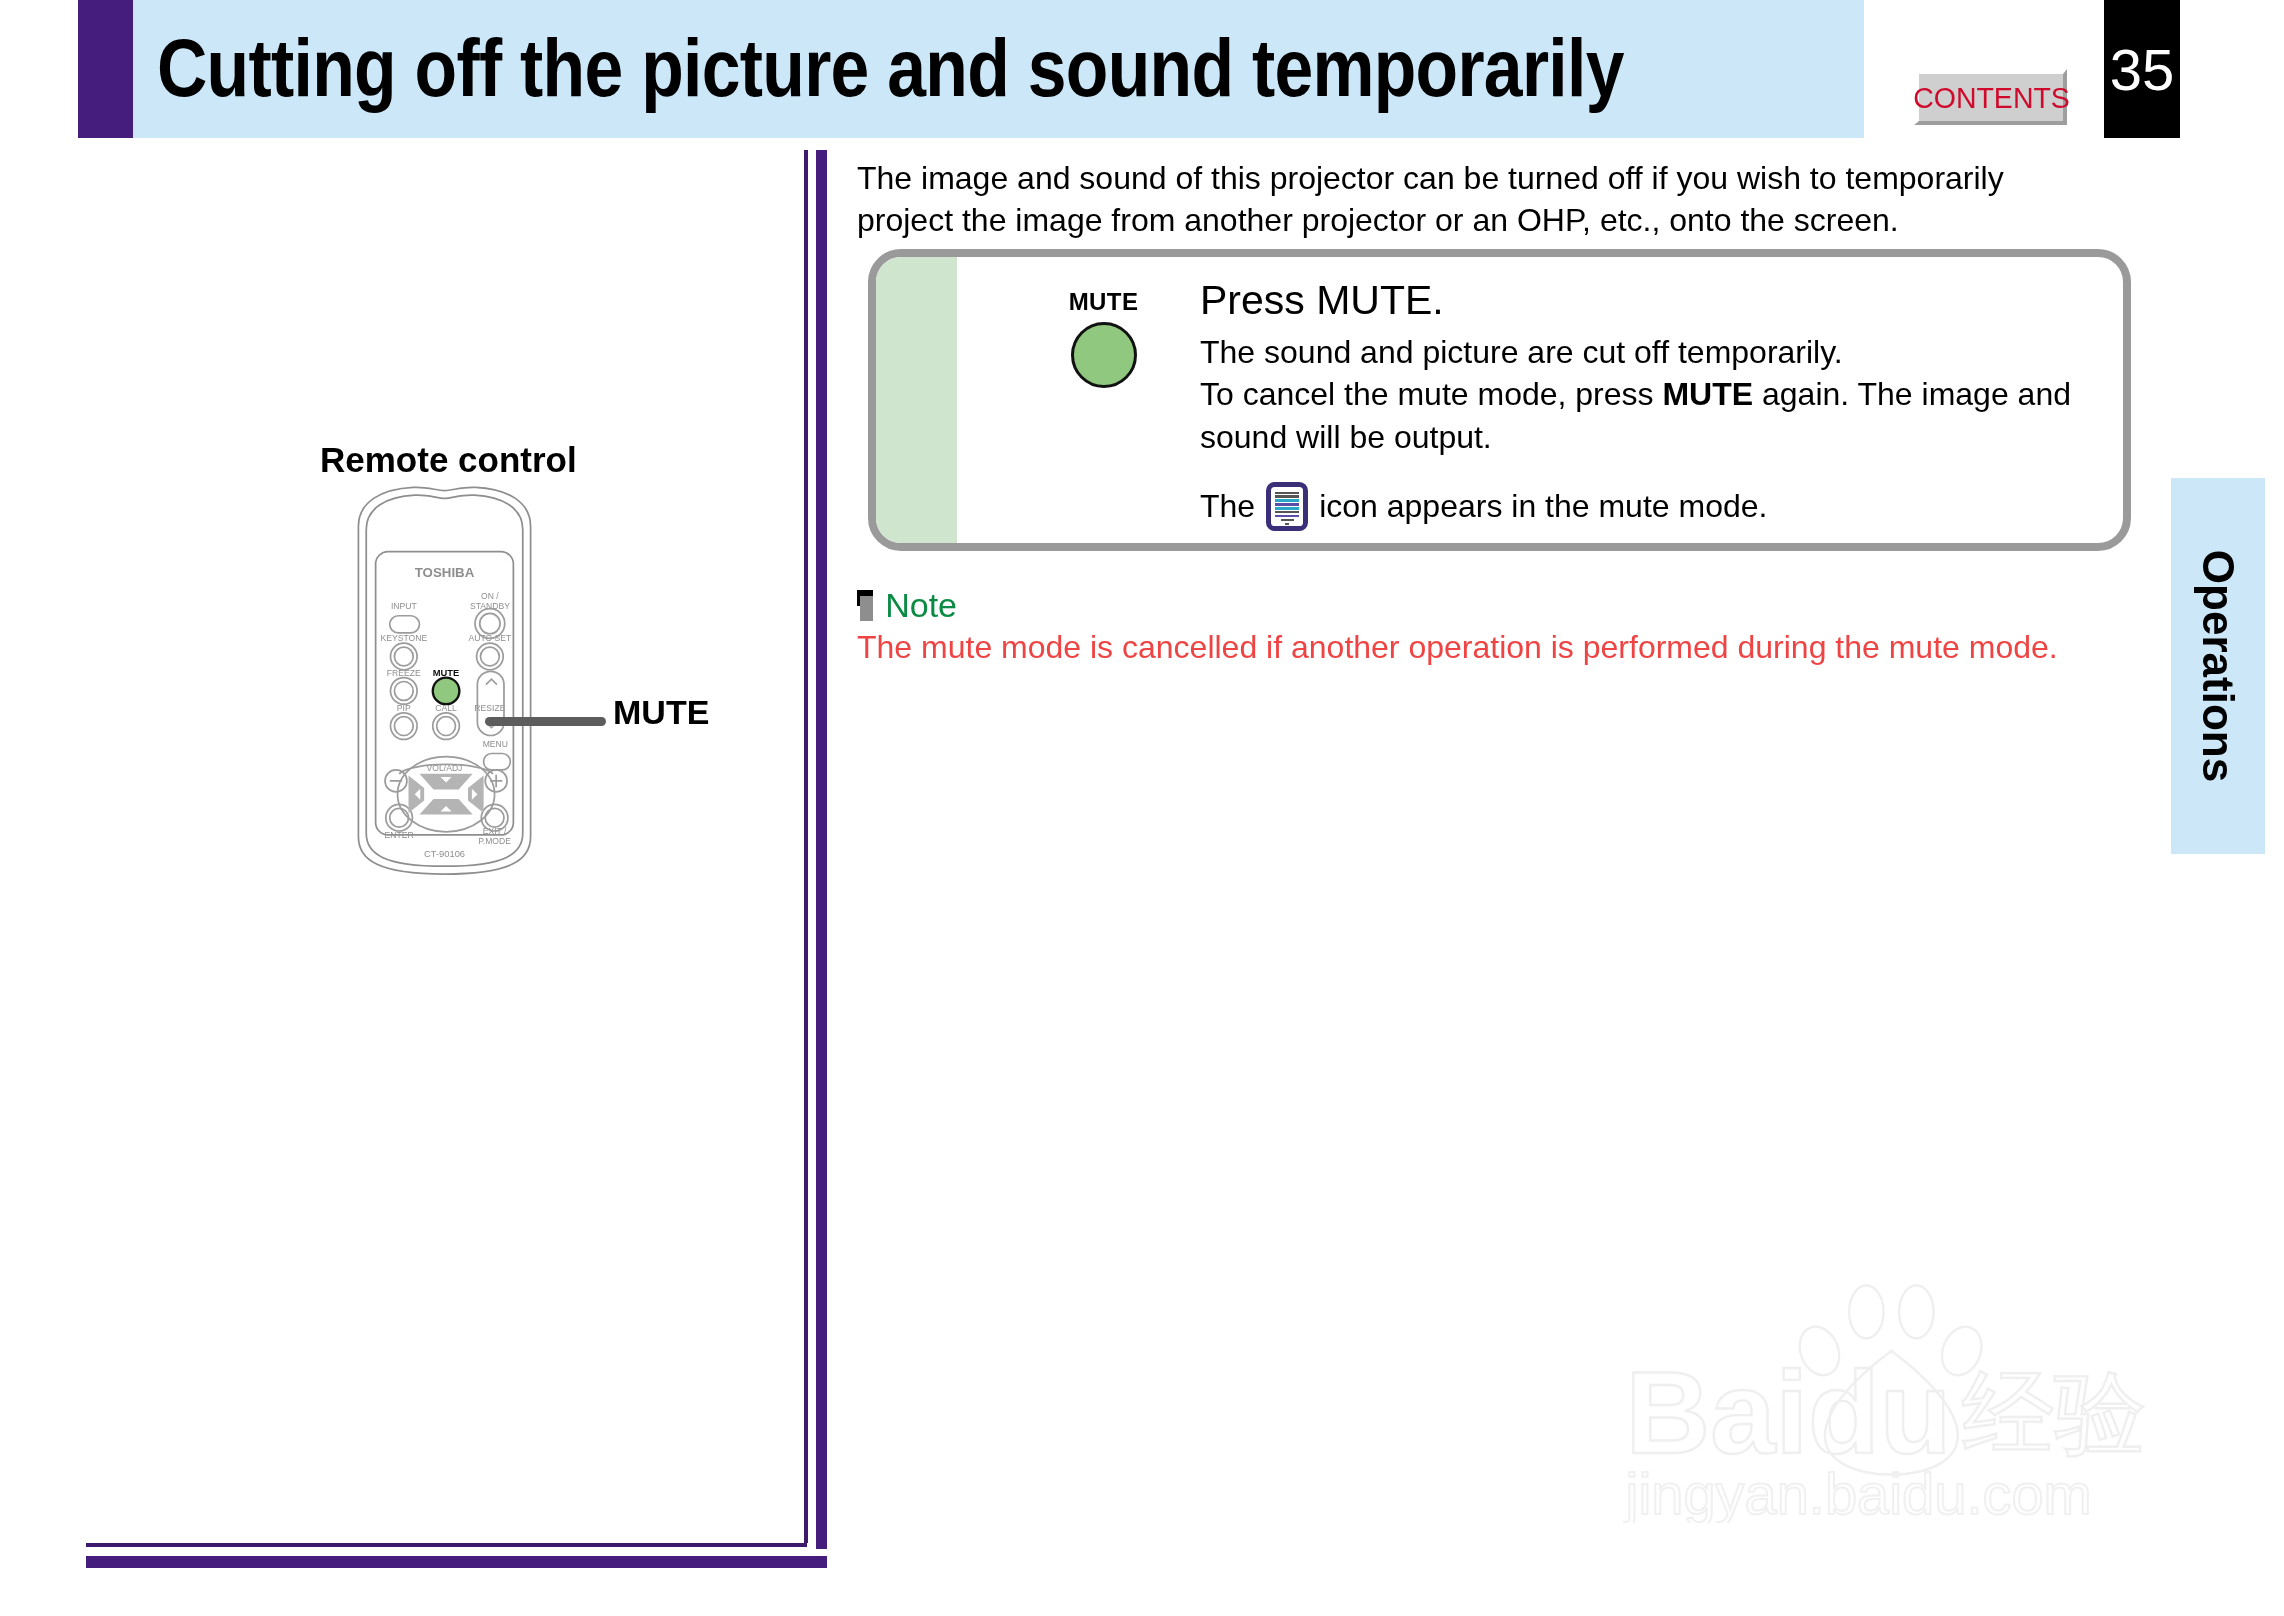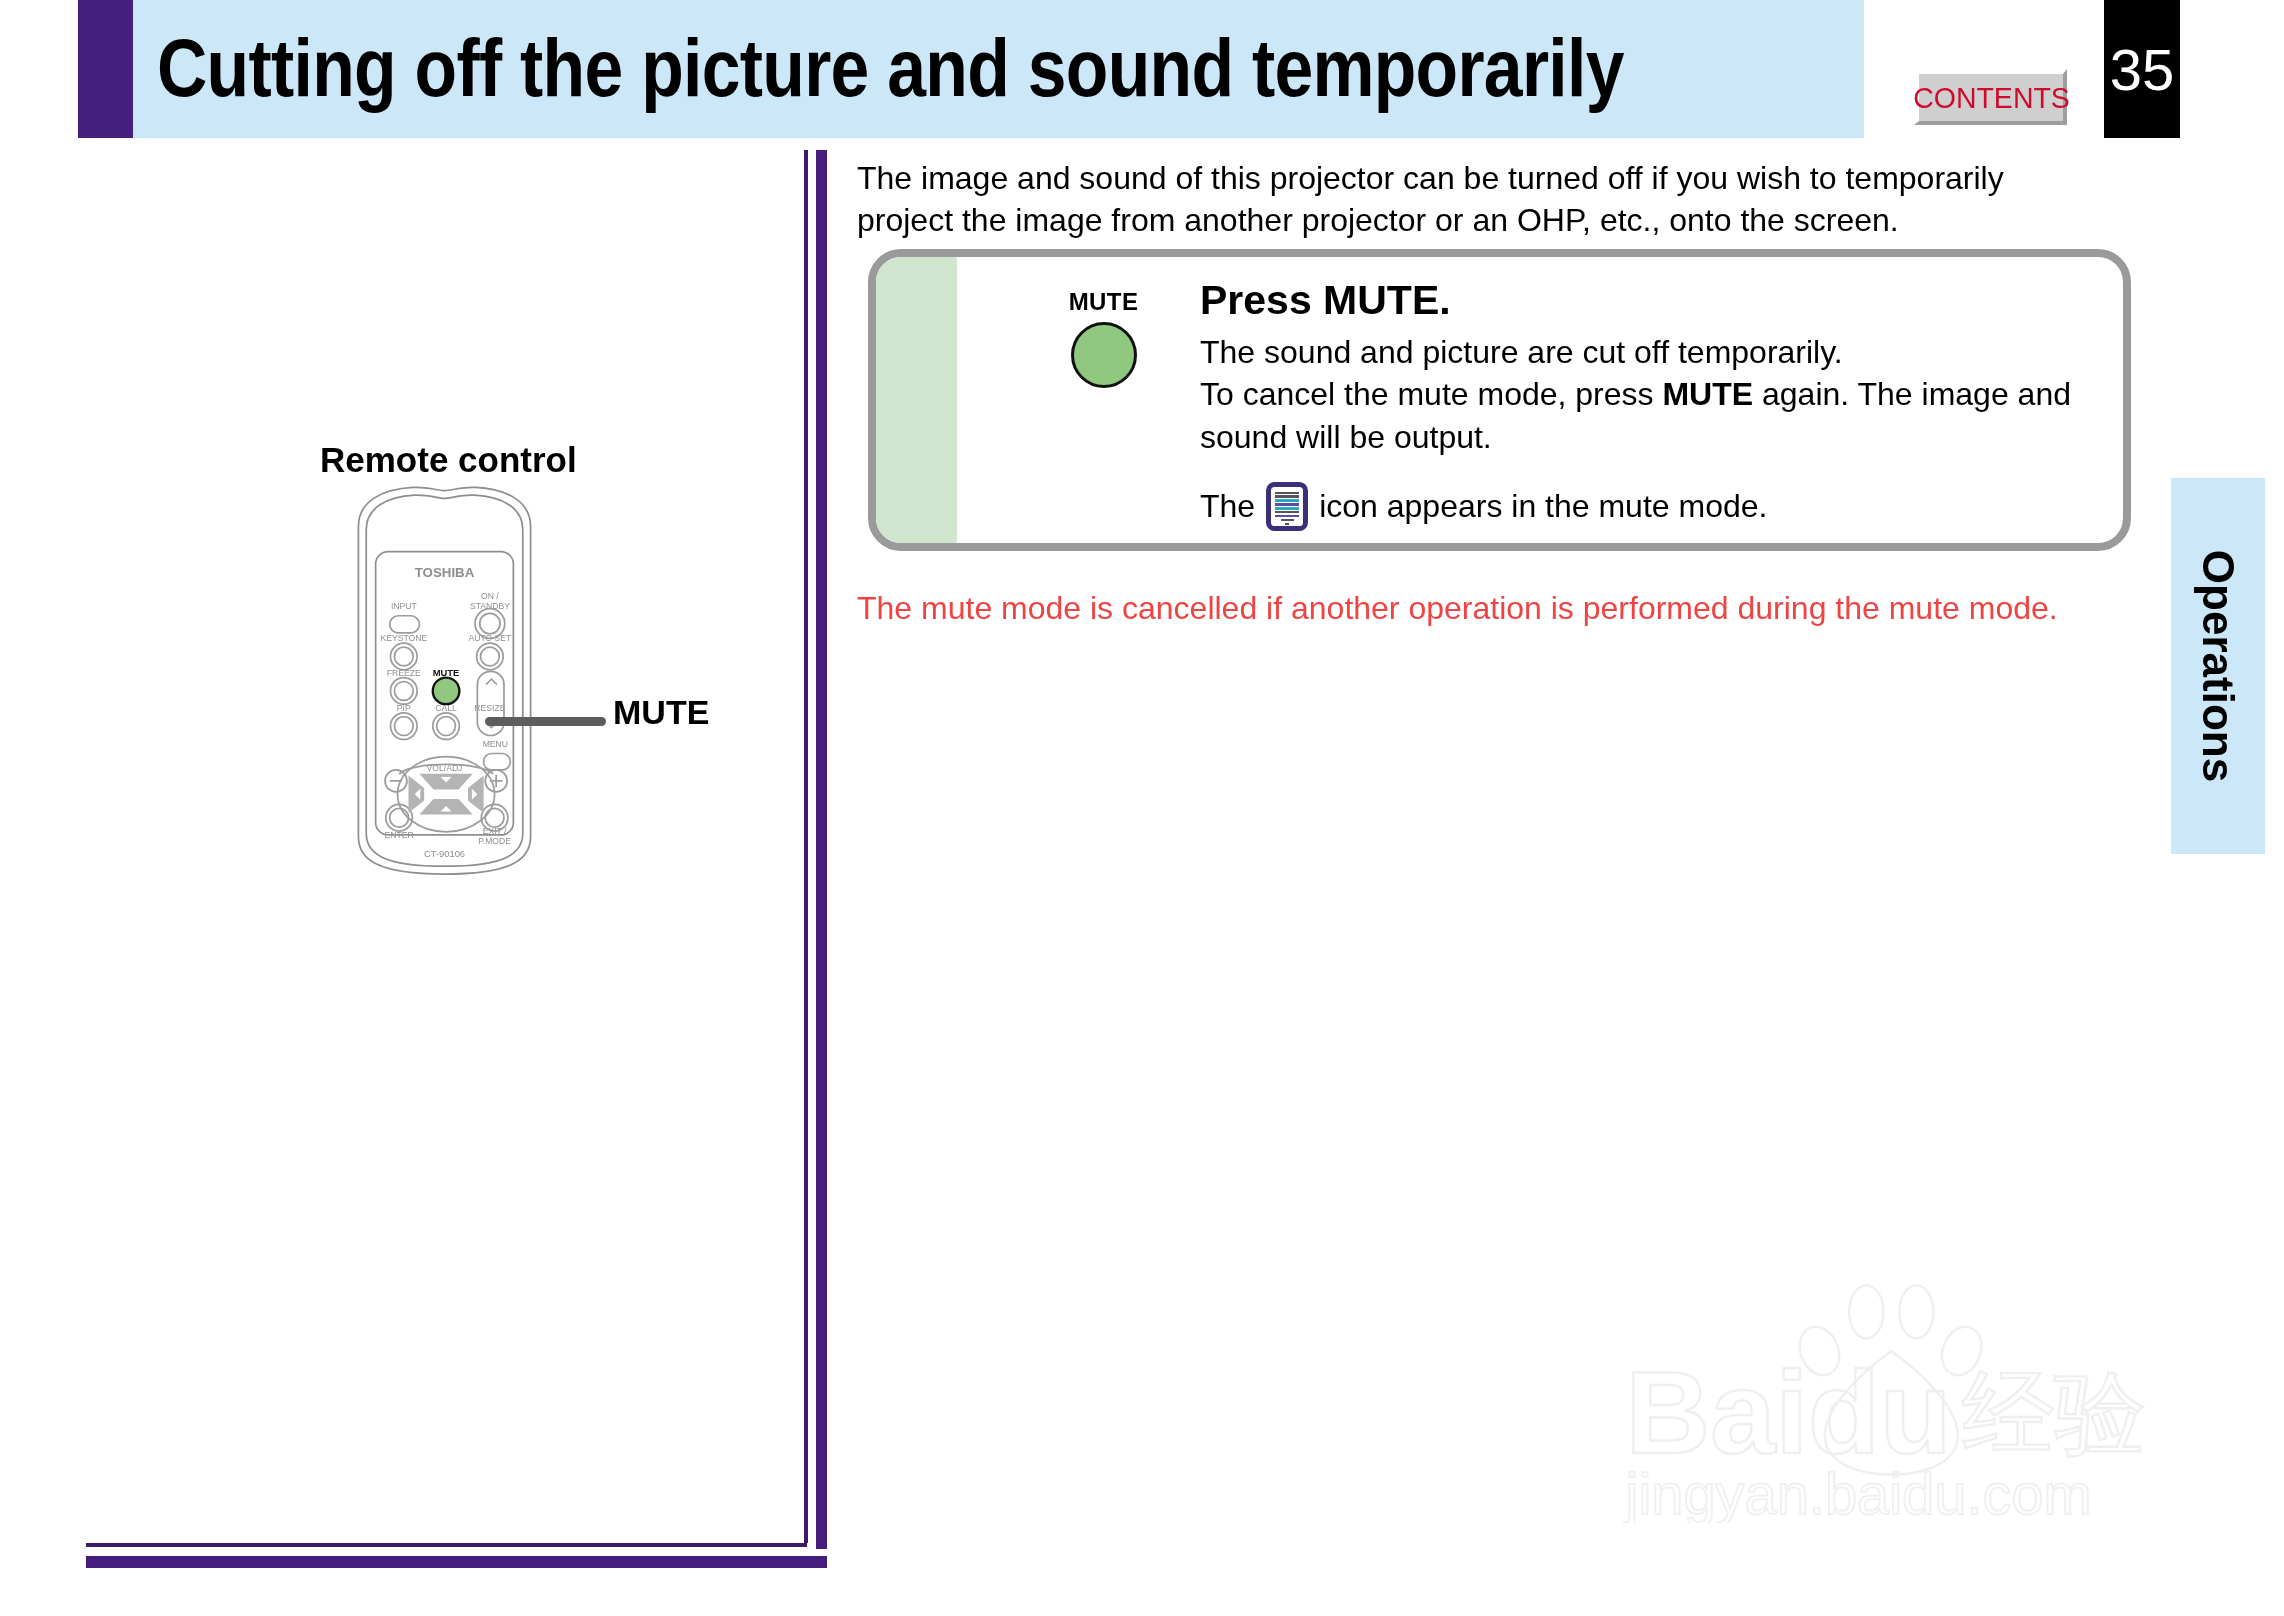--- a/index.html
+++ b/index.html
@@ -120,21 +120,21 @@
   .step-key-button{
     width:60px;height:60px;border-radius:50%;
     background:#8fc87e;
     border:3.9px solid #111;
     margin:6.3px auto 0 auto;
   }
   .step-body{
     position:absolute;left:324px;top:20.4px;width:877px;
   }
   .step-title{
-    font-size:41px;font-weight:bold;color:#000;margin:0 0 6.3px 0;
+    font-size:41px;font-weight:normal;color:#000;margin:0 0 6.3px 0;
   }
   .step-text{
     font-size:32px;line-height:1.33;color:#000;
   }
   .step-text b{font-weight:bold;}
   .step-icon-line{
     margin-top:23.5px;font-size:32px;color:#000;
     display:flex;align-items:center;gap:11px;
   }
   .mute-icon{
@@ -246,20 +246,24 @@
             <i class="p" style="top:28px"></i>
             <i style="top:32px;left:9.4px;right:9.4px"></i>
             <i style="top:36px;left:14px;right:14px"></i>
         </span>
         <span>icon appears in the mute mode.</span>
       </div>
     </div>
   </div>
 
   <div class="note-wrap">
+    <div class="note-head">
+      <span class="note-marker"></span>
+      <span class="note-title">Note</span>
+    </div>
     <div class="note-text">The mute mode is cancelled if another operation is performed during the mute mode.</div>
   </div>
 
   <div class="remote-caption">Remote control</div>
 
   <svg class="remote-svg" width="235" height="407" viewBox="0 0 300 520" xmlns="http://www.w3.org/2000/svg">
     <g fill="none" stroke="#8e8e8e" stroke-width="2.2">
 
       <path d="M40 62 C40 30 70 14 110 12 C128 11 140 16 150 16 C160 16 172 11 190 12 C230 14 260 30 260 62
                L260 458 C260 488 235 506 150 506 C65 506 40 488 40 458 Z"></path>

